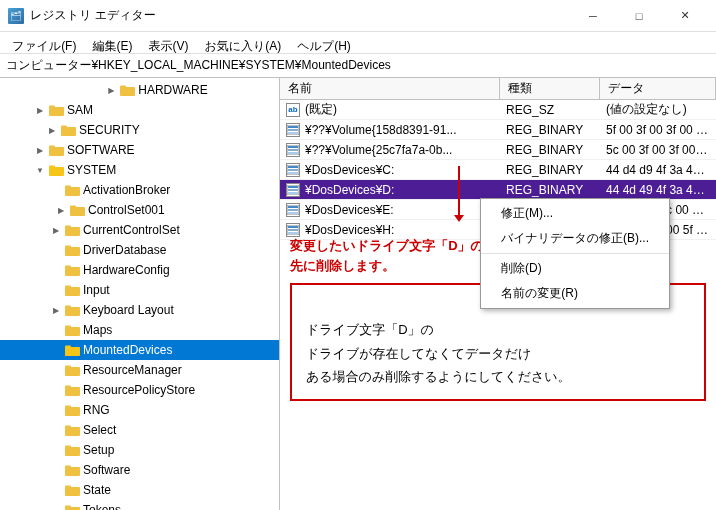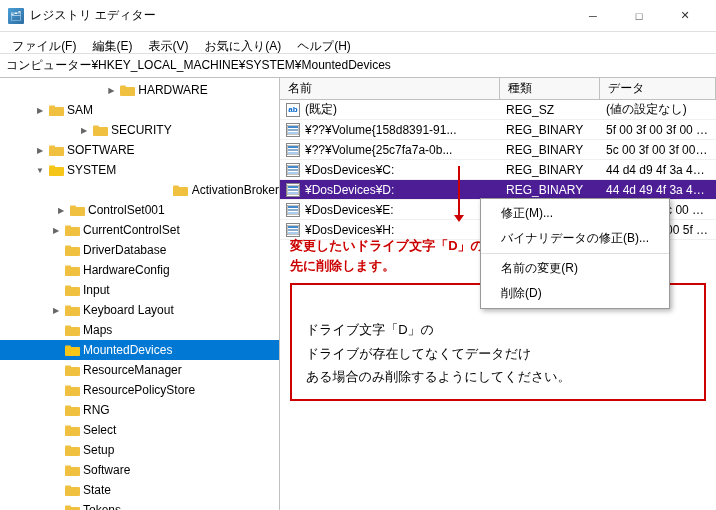--- a/index.html
+++ b/index.html
@@ -279,21 +279,21 @@
       <div class="tree-item" style="padding-left: 32px;">
         <span class="tree-arrow closed"></span>
         <span style="width: 16px; height: 16px; display: inline-flex; align-items: center; justify-content: center; margin-right: 3px; flex-shrink: 0;">
           <svg width="15" height="12" viewBox="0 0 15 12">
     <rect x="0" y="3" width="15" height="9" rx="1" fill="#f0c040"></rect>
     <rect x="0" y="1.5" width="6" height="3" rx="1" fill="#f0c040"></rect>
   </svg>
         </span>
         <span class="tree-label">SAM</span>
       </div>
-      <div class="tree-item" style="padding-left: 44px; margin-left: 32px;">
+      <div class="tree-item" style="padding-left: 44px;">
         <span class="tree-arrow closed"></span>
         <span style="width: 16px; height: 16px; display: inline-flex; align-items: center; justify-content: center; margin-right: 3px; flex-shrink: 0;">
           <svg width="15" height="12" viewBox="0 0 15 12">
     <rect x="0" y="3" width="15" height="9" rx="1" fill="#f0c040"></rect>
     <rect x="0" y="1.5" width="6" height="3" rx="1" fill="#f0c040"></rect>
   </svg>
         </span>
         <span class="tree-label">SECURITY</span>
       </div>
       <div class="tree-item" style="padding-left: 32px;">
@@ -309,21 +309,21 @@
       <div class="tree-item" style="padding-left: 32px;">
         <span class="tree-arrow open"></span>
         <span style="width: 16px; height: 16px; display: inline-flex; align-items: center; justify-content: center; margin-right: 3px; flex-shrink: 0;">
           <svg width="15" height="12" viewBox="0 0 15 12">
     <rect x="0" y="3" width="15" height="9" rx="1" fill="#f5c518"></rect>
     <rect x="0" y="1.5" width="6" height="3" rx="1" fill="#f5c518"></rect>
   </svg>
         </span>
         <span class="tree-label">SYSTEM</span>
       </div>
-      <div class="tree-item" style="padding-left: 48px; justify-content: flex-end;">
+      <div class="tree-item" style="padding-left: 48px;">
         <span class="tree-arrow empty"></span>
         <span style="width: 16px; height: 16px; display: inline-flex; align-items: center; justify-content: center; margin-right: 3px; flex-shrink: 0;">
           <svg width="15" height="12" viewBox="0 0 15 12">
     <rect x="0" y="3" width="15" height="9" rx="1" fill="#f0c040"></rect>
     <rect x="0" y="1.5" width="6" height="3" rx="1" fill="#f0c040"></rect>
   </svg>
         </span>
         <span class="tree-label">ActivationBroker</span>
       </div>
       <div class="tree-item" style="padding-left: 53px;">
@@ -600,22 +600,22 @@
       </div>
 
     <div style="position:absolute; top:88px; left:178px; width:2px; height:50px; background:#cc0000;">
       <div style="position:absolute; bottom:-6px; left:-4px; border-left:5px solid transparent; border-right:5px solid transparent; border-top:7px solid #cc0000;"></div>
     </div>
 
     <div class="context-menu" id="context-menu">
     <div class="ctx-item">修正(M)...</div>
         <div class="ctx-item">バイナリデータの修正(B)...</div>
         <div class="ctx-separator"></div>
+        <div class="ctx-item danger">削除(D)</div>
         <div class="ctx-item">名前の変更(R)</div>
-        <div class="ctx-item danger">削除(D)</div>
       </div>
 
     <div class="annotation-text" style="position:absolute; top:158px; left:10px; right:10px; font-size:13px; color:#cc0000; font-weight:bold; line-height:1.5; white-space:pre-line;">変更したいドライブ文字「D」のデータが既にあるので
 先に削除します。</div>
 
     <div class="annotation-box" style="position:absolute; top:205px; left:10px; right:10px; border:2px solid #cc0000; background:#fff; padding:10px 14px; font-size:13px; color:#000; line-height:1.8; white-space:pre-line;">
       <span>ドライブ文字「D」の
 ドライブが存在してなくてデータだけ
 ある場合のみ削除するようにしてください。</span>
     </div>

